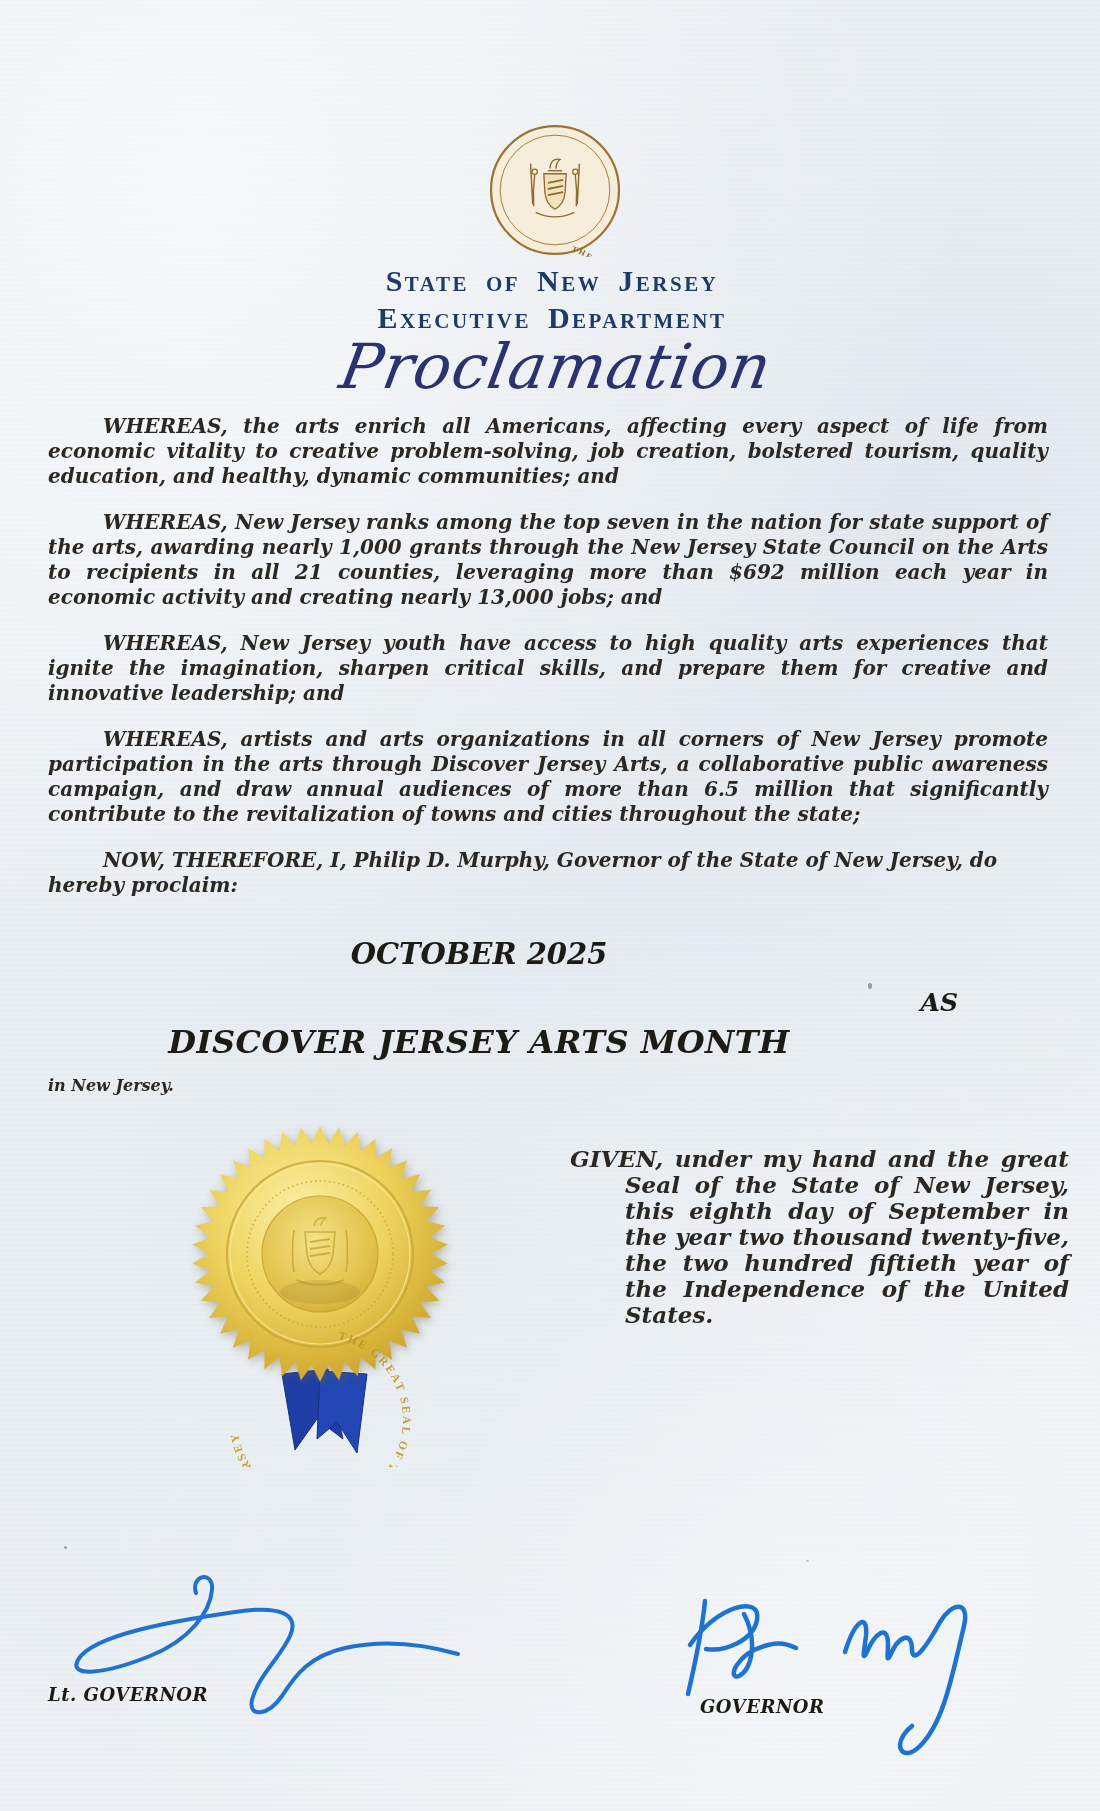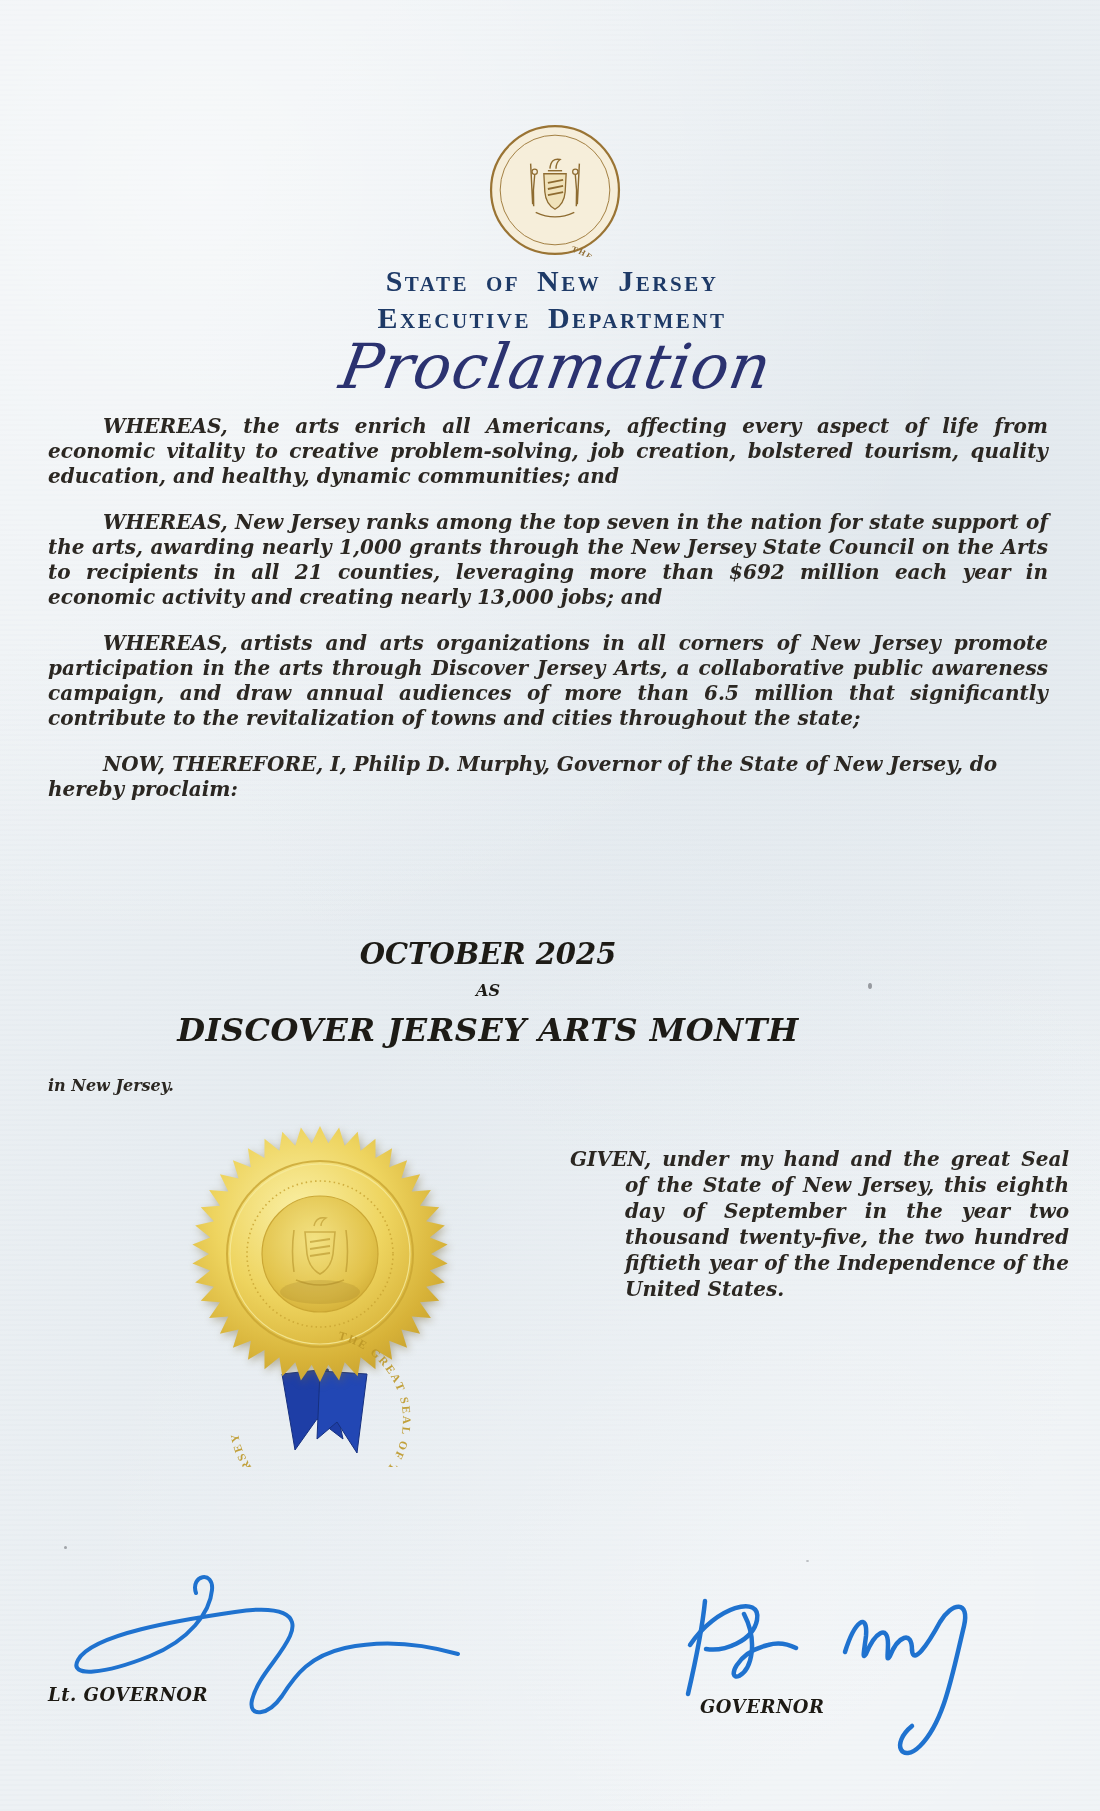--- a/index.html
+++ b/index.html
@@ -29,32 +29,32 @@
   }
   
   .body-block{position:absolute;left:48px;top:414px;width:1000px;color:#2b2722;}
   .body-block p{
     margin:0 0 21px 0;text-indent:55px;text-align:justify;
     font-family:"DejaVu Serif", serif;font-style:italic;font-weight:700;
     font-size:20px;line-height:25px;
   }
   .body-block p:last-child{margin-bottom:0;text-align:left;}
   .headline{position:absolute;left:0;top:936px;width:958px;text-align:center;color:#1d1b16;
-            font-family:"DejaVu Serif", serif;font-style:italic;font-weight:700;padding-left:9px;}
+            font-family:"DejaVu Serif", serif;font-style:italic;font-weight:700;}
   .headline .h1{font-size:29px;line-height:36px;}
-  .headline .h2{font-size:16px;line-height:34px;margin-top:2px;}
+  .headline .h2{font-size:25px;line-height:34px;margin-top:14px;text-align:right;}
   .headline .h3{font-size:32px;line-height:40px;margin-top:2px;letter-spacing:.5px;}
   .closing{position:absolute;left:48px;top:1064px;
            font-family:"DejaVu Serif", serif;font-style:italic;font-weight:700;
            font-size:16px;color:#2b2722;margin-top:12px;}
   
   .given{
     position:absolute;left:570px;top:1146px;width:444px;
     font-family:"DejaVu Serif", serif;font-style:italic;font-weight:700;
-    font-size:20px;line-height:26px;color:#2b2722;text-align:justify;
+    font-size:23px;line-height:26px;color:#2b2722;text-align:justify;
     padding-left:55px;text-indent:-55px;box-sizing:border-box;
   }
   .given{padding-left:55px;width:499px;}
   
   .foil{position:absolute;left:170px;top:1122px;width:300px;height:345px;}
   
   .sig-left{position:absolute;left:45px;top:1560px;width:450px;height:175px;}
   .sig-right{position:absolute;left:660px;top:1575px;width:360px;height:195px;}
   .sig-label{position:absolute;font-family:"DejaVu Serif", serif;font-style:italic;
              font-weight:700;font-size:18px;color:#1d1a14;letter-spacing:.5px;}
@@ -91,20 +91,21 @@
   </svg>
 
   <div class="dept dept1">State of New Jersey</div>
   <div class="dept dept2">Executive Department</div>
 
   <div class="script-title">Proclamation</div>
 
   <div class="body-block">
     <p>WHEREAS, the arts enrich all Americans, affecting every aspect of life from economic vitality to creative problem-solving, job creation, bolstered tourism, quality education, and healthy, dynamic communities; and</p>
     <p>WHEREAS, New Jersey ranks among the top seven in the nation for state support of the arts, awarding nearly 1,000 grants through the New Jersey State Council on the Arts to recipients in all 21 counties, leveraging more than $692 million each year in economic activity and creating nearly 13,000 jobs; and</p>
+    <p>WHEREAS, New Jersey youth have access to high quality arts experiences that ignite the imagination, sharpen critical skills, and prepare them for creative and innovative leadership; and</p>
     <p>WHEREAS, artists and arts organizations in all corners of New Jersey promote participation in the arts through Discover Jersey Arts, a collaborative public awareness campaign, and draw annual audiences of more than 6.5 million that significantly contribute to the revitalization of towns and cities throughout the state;</p>
     <p>NOW, THEREFORE, I, Philip D. Murphy, Governor of the State of New Jersey, do hereby proclaim:</p>
   </div>
 
   <div class="headline">
     <div class="h1">OCTOBER 2025</div>
     <div class="h2">AS</div>
     <div class="h3">DISCOVER JERSEY ARTS MONTH</div>
   </div>
 

